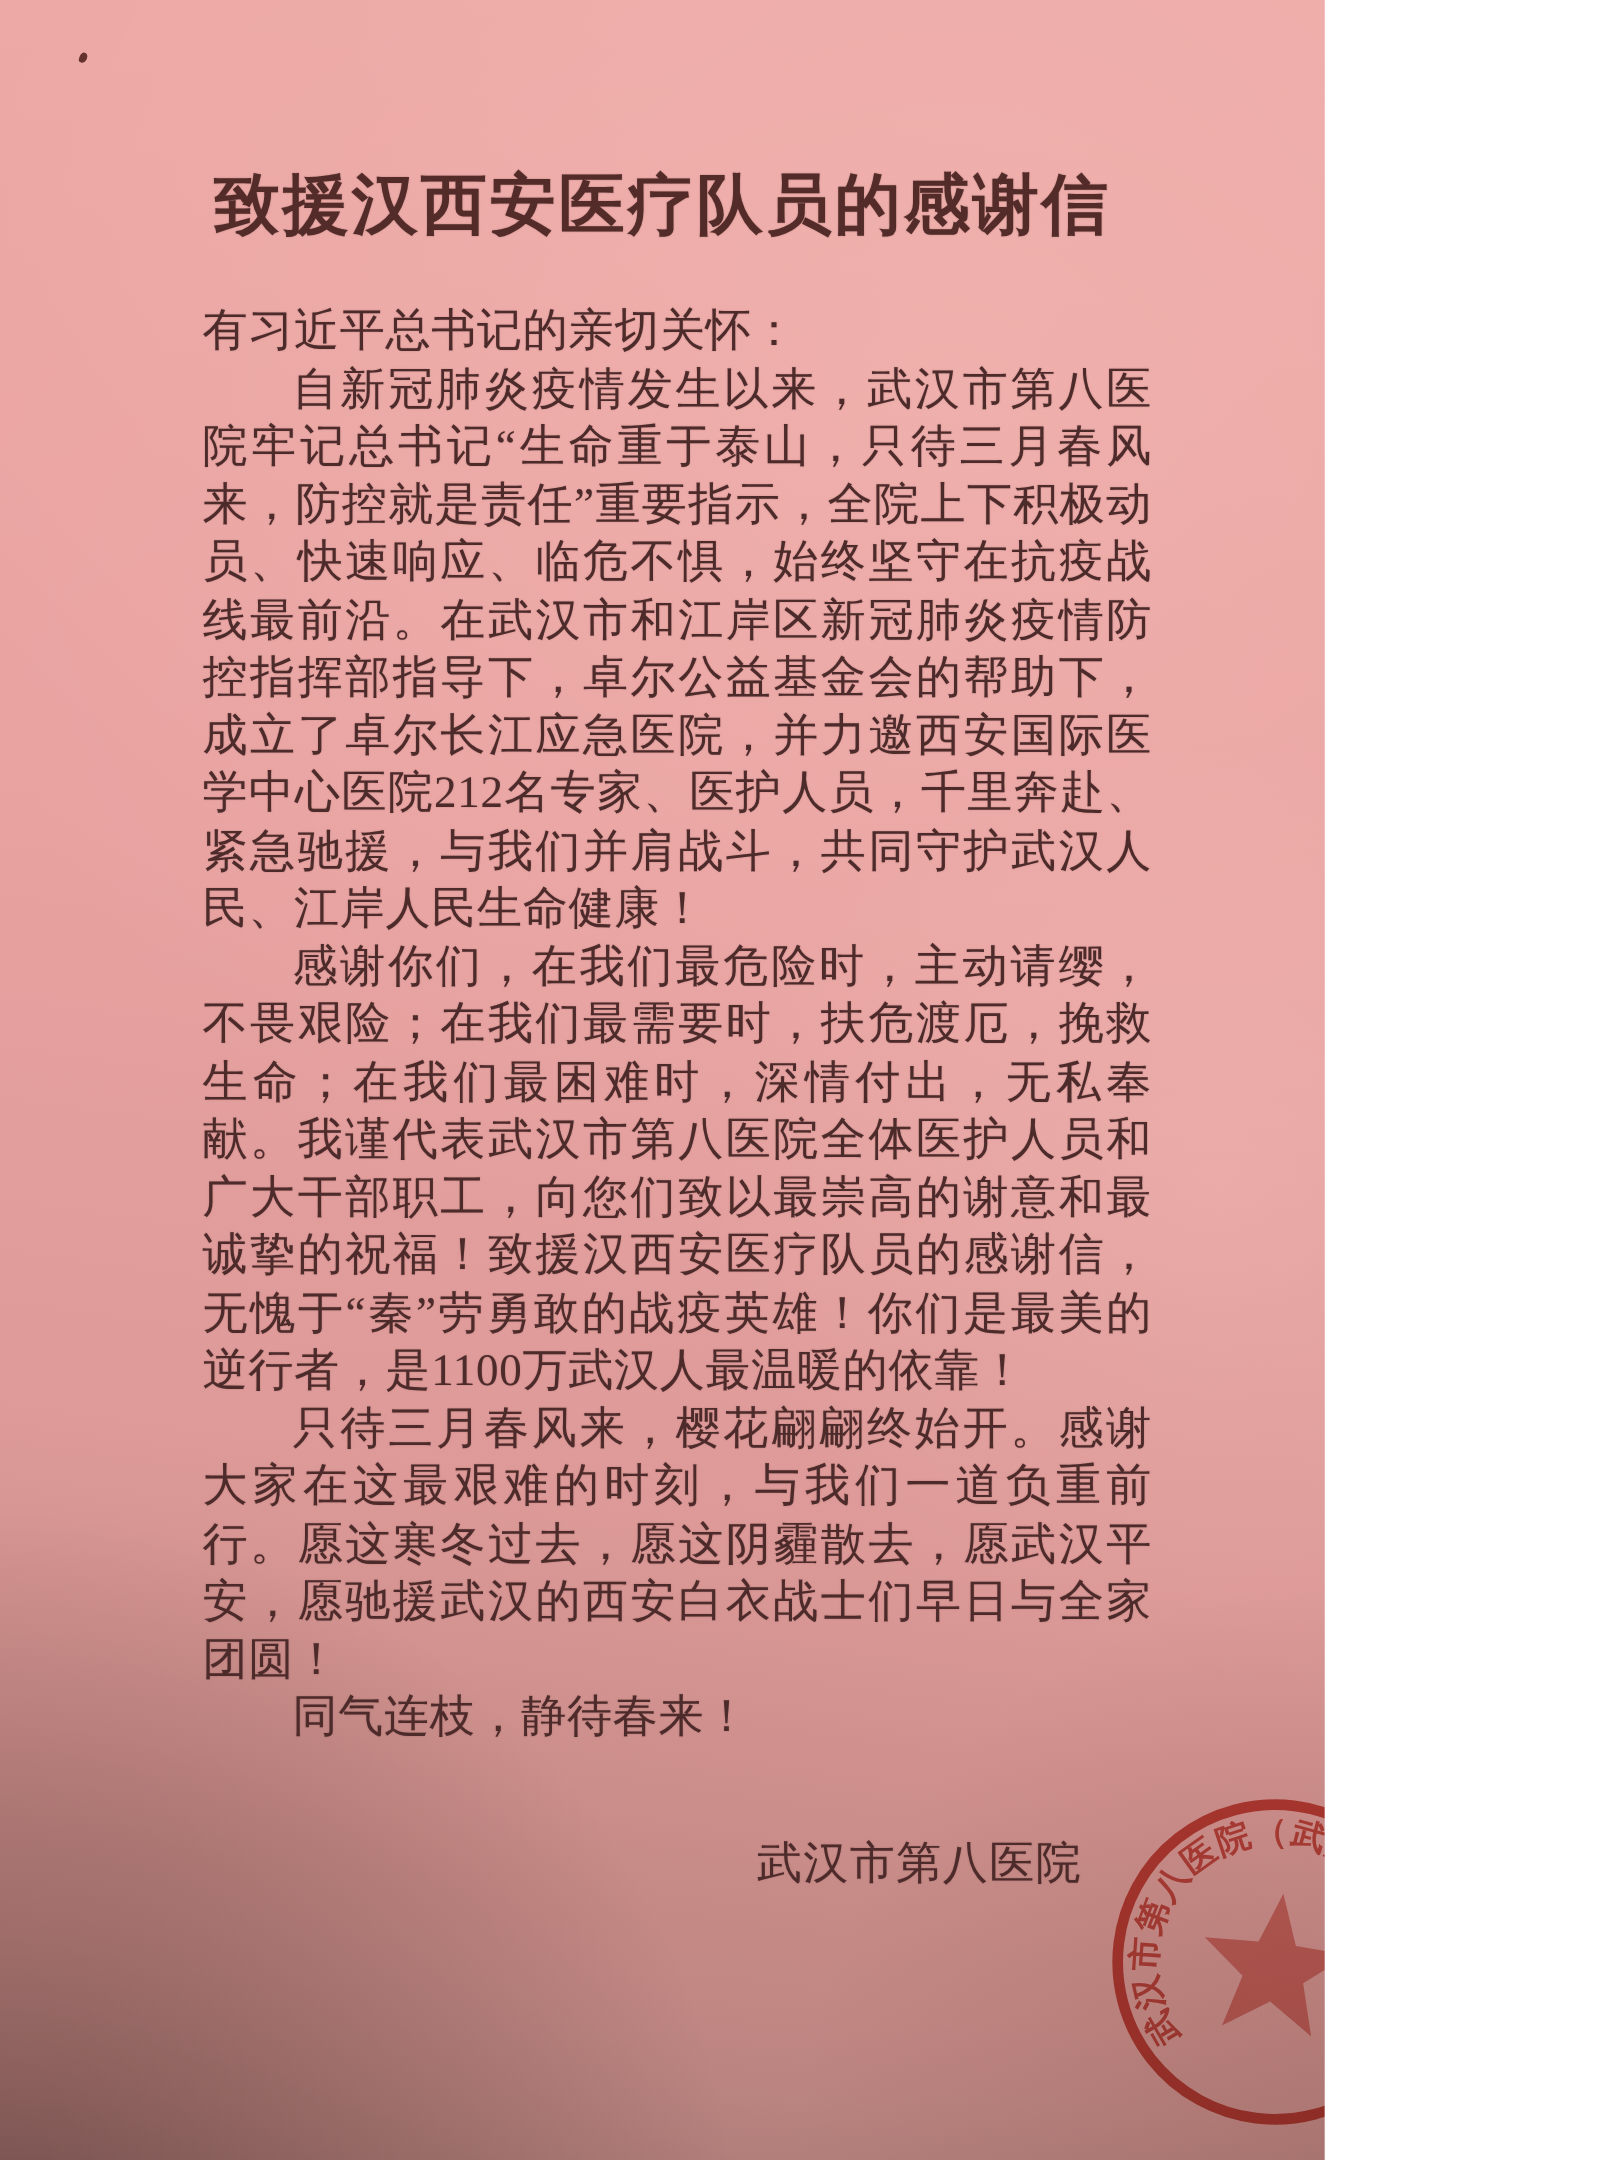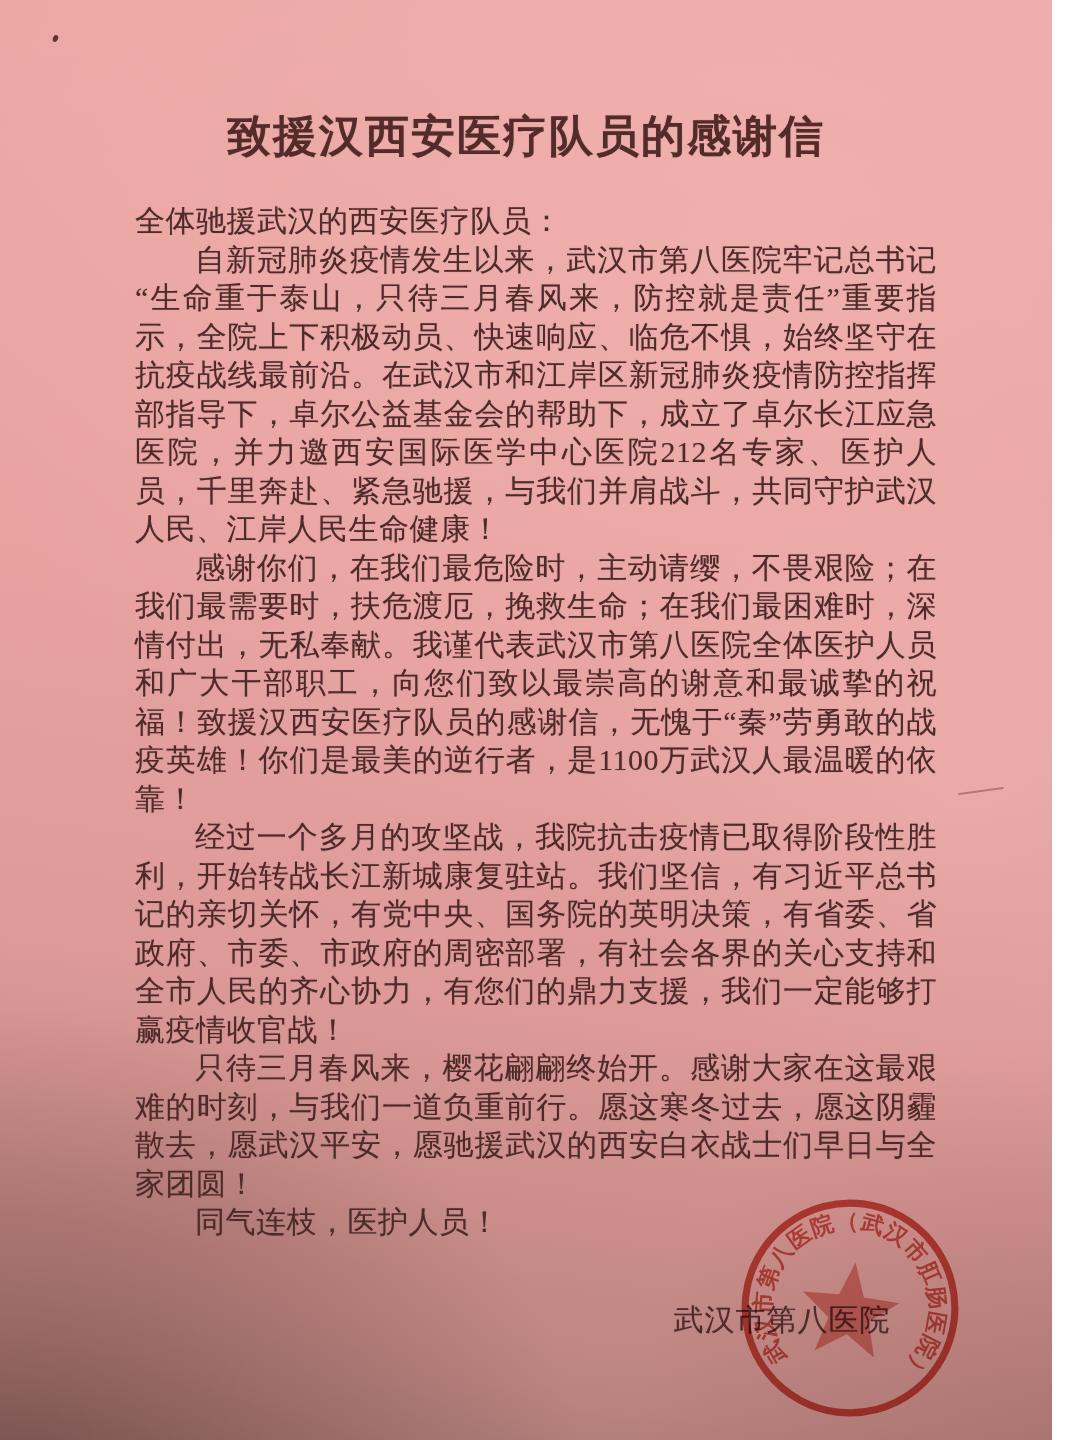--- a/index.html
+++ b/index.html
@@ -2,21 +2,21 @@
 <html lang="zh"><head>
 <meta charset="utf-8">
 <style>
   html, body { margin: 0; padding: 0; }
   body {
     width: 1080px; height: 1440px;
     font-family: "Liberation Serif", "DejaVu Serif", serif;
   }
   .page {
     position: relative;
-    width: 1052px; height: 1440px;
+    width: 883px; height: 1440px;
     overflow: hidden;
     
     background:
       radial-gradient(90% 55% at 0% 104%, rgba(52,26,24,0.42), rgba(52,26,24,0.0) 62%),
       radial-gradient(70% 45% at 102% 100%, rgba(90,45,40,0.18), rgba(90,45,40,0.0) 60%),
       radial-gradient(120% 70% at 72% 18%, rgba(255,205,200,0.22), rgba(255,205,200,0.0) 65%),
       radial-gradient(55% 30% at 92% 55%, rgba(255,215,210,0.18), rgba(255,215,210,0.0) 70%),
       linear-gradient(188deg, #edaaa7 0%, #e8a3a1 42%, #dd9a98 68%, #c48985 86%, #a8787425 100%),
       linear-gradient(180deg, #ecaaa7 0%, #e5a09e 55%, #cf9290 80%, #a97a76 100%);
     color: #4e2b2b;
@@ -76,26 +76,25 @@
   }
 </style>
 </head>
 <body>
 
 <div class="page">
 
   <h1 class="title">致援汉西安医疗队员的感谢信</h1>
 
   <div class="letter-body">
-    <p>全体驰援武汉的西安医疗队员：</p>
+    <p>有习近平总书记的亲切关怀：</p>
     <p class="indent">自新冠肺炎疫情发生以来，武汉市第八医院牢记总书记“生命重于泰山，只待三月春风来，防控就是责任”重要指示，全院上下积极动员、快速响应、临危不惧，始终坚守在抗疫战线最前沿。在武汉市和江岸区新冠肺炎疫情防控指挥部指导下，卓尔公益基金会的帮助下，成立了卓尔长江应急医院，并力邀西安国际医学中心医院212名专家、医护人员，千里奔赴、紧急驰援，与我们并肩战斗，共同守护武汉人民、江岸人民生命健康！</p>
     <p class="indent">感谢你们，在我们最危险时，主动请缨，不畏艰险；在我们最需要时，扶危渡厄，挽救生命；在我们最困难时，深情付出，无私奉献。我谨代表武汉市第八医院全体医护人员和广大干部职工，向您们致以最崇高的谢意和最诚挚的祝福！致援汉西安医疗队员的感谢信，无愧于“秦”劳勇敢的战疫英雄！你们是最美的逆行者，是1100万武汉人最温暖的依靠！</p>
-    <p class="indent">经过一个多月的攻坚战，我院抗击疫情已取得阶段性胜利，开始转战长江新城康复驻站。我们坚信，有习近平总书记的亲切关怀，有党中央、国务院的英明决策，有省委、省政府、市委、市政府的周密部署，有社会各界的关心支持和全市人民的齐心协力，有您们的鼎力支援，我们一定能够打赢疫情收官战！</p>
     <p class="indent">只待三月春风来，樱花翩翩终始开。感谢大家在这最艰难的时刻，与我们一道负重前行。愿这寒冬过去，愿这阴霾散去，愿武汉平安，愿驰援武汉的西安白衣战士们早日与全家团圆！</p>
-    <p class="indent">同气连枝，医护人员！</p>
+    <p class="indent">同气连枝，静待春来！</p>
   </div>
 
   <div class="signature">
     <div>武汉市第八医院</div>
 
   </div>
 
   <div class="seal">
     <svg viewBox="0 0 220 220" width="224" height="224">
       <defs>

